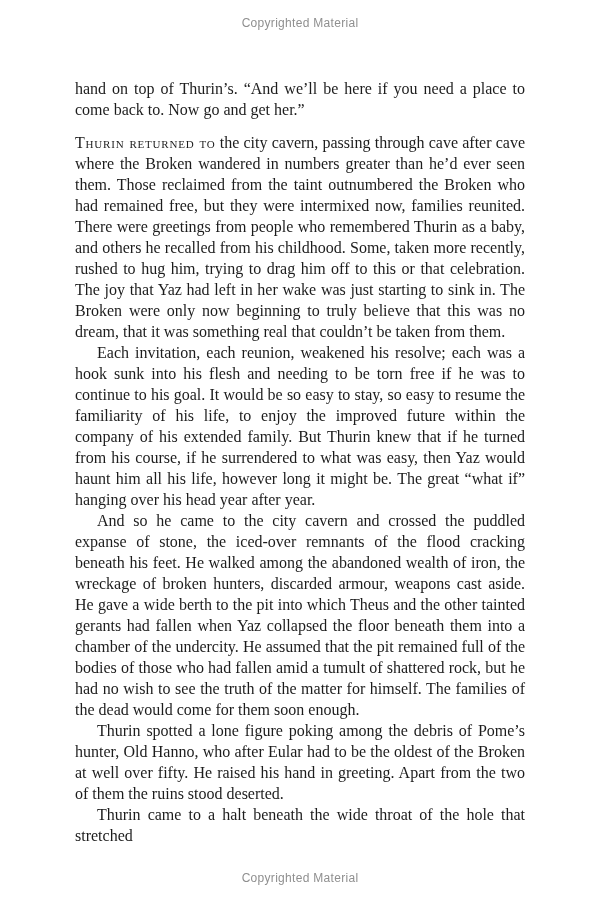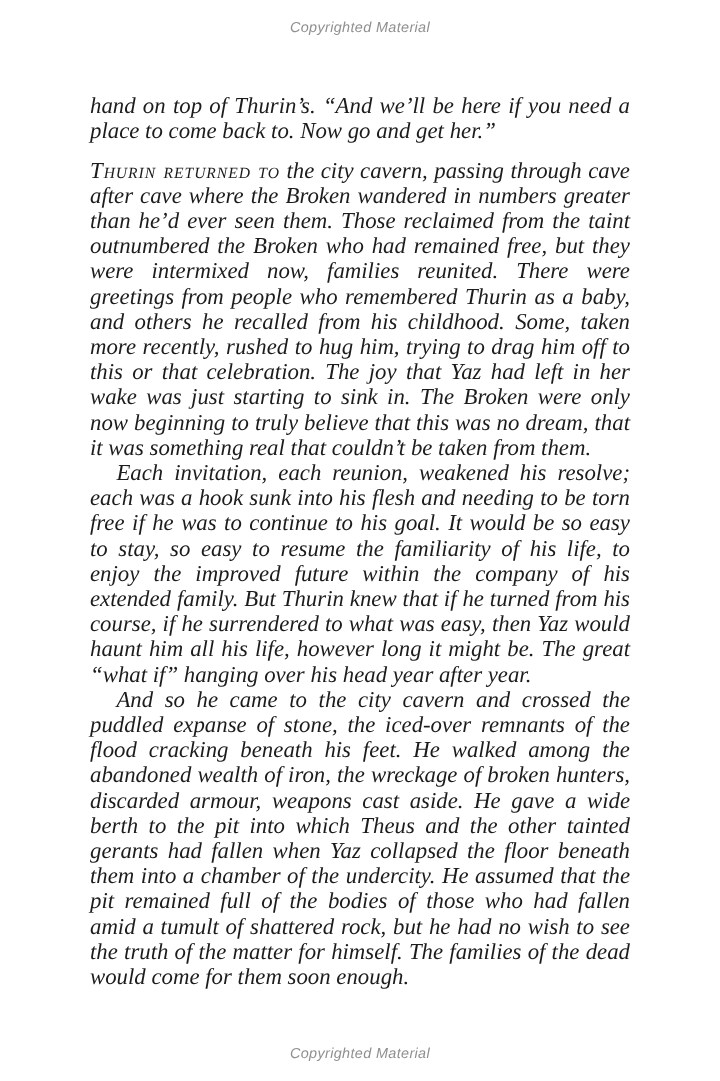--- a/index.html
+++ b/index.html
@@ -1,15 +1,15 @@
 <!DOCTYPE html>
 <html><head>
 <meta charset="utf-8">
 <style>
-  * { margin: 0; padding: 0; box-sizing: border-box; font-style: italic; }
+  * { margin: 0; padding: 0; box-sizing: border-box; }
   html, body { background: #ffffff; }
   .page {
     position: relative;
     width: 600px;
     height: 901px;
     margin: 0 auto;
     background: #ffffff;
     font-family: "Liberation Serif", serif;
     color: #1c1c1c;
     overflow: hidden;
@@ -42,21 +42,21 @@
   .running-header .diamond {
     font-size: 8px;
     vertical-align: 1px;
     margin: 0 6px 0 0;
   }
   .body-text {
     position: absolute;
     top: 78px;
     left: 75px;
     width: 450px;
-    font-size: 19px;
+    font-size: 16px;
     line-height: 21px;
     text-align: justify;
     color: #1c1c1c;
   }
   .body-text p {
     text-indent: 22px;
     margin: 0;
   }
   .body-text p.no-indent {
     text-indent: 0;
@@ -80,19 +80,21 @@
   <div class="body-text">
 
     <p class="no-indent">hand on top of Thurin’s. “And we’ll be here if you need a place to come back to. Now go and get her.”</p>
 
     <p class="no-indent section-start"><span class="smallcaps">Thurin returned to</span><span> the city cavern, passing through cave after cave where the Broken wandered in numbers greater than he’d ever seen them. Those reclaimed from the taint outnumbered the Broken who had remained free, but they were intermixed now, families reunited. There were greetings from people who remembered Thurin as a baby, and others he recalled from his childhood. Some, taken more recently, rushed to hug him, trying to drag him off to this or that celebration. The joy that Yaz had left in her wake was just starting to sink in. The Broken were only now beginning to truly believe that this was no dream, that it was something real that couldn’t be taken from them.</span></p>
 
     <p>Each invitation, each reunion, weakened his resolve; each was a hook sunk into his flesh and needing to be torn free if he was to continue to his goal. It would be so easy to stay, so easy to resume the familiarity of his life, to enjoy the improved future within the company of his extended family. But Thurin knew that if he turned from his course, if he surrendered to what was easy, then Yaz would haunt him all his life, however long it might be. The great “what if” hanging over his head year after year.</p>
 
     <p>And so he came to the city cavern and crossed the puddled expanse of stone, the iced-over remnants of the flood cracking beneath his feet. He walked among the abandoned wealth of iron, the wreckage of broken hunters, discarded armour, weapons cast aside. He gave a wide berth to the pit into which Theus and the other tainted gerants had fallen when Yaz collapsed the floor beneath them into a chamber of the undercity. He assumed that the pit remained full of the bodies of those who had fallen amid a tumult of shattered rock, but he had no wish to see the truth of the matter for himself. The families of the dead would come for them soon enough.</p>
 
+    <p>Thurin spotted a lone figure poking among the debris of Pome’s hunter, Old Hanno, who after Eular had to be the oldest of the Broken at well over fifty. He raised his hand in greeting. Apart from the two of them the ruins stood deserted.</p>
 
+    <p>Thurin came to a halt beneath the wide throat of the hole that stretched</p>
 
   </div>
 
   <div class="notice bottom">Copyrighted Material</div>
 
 </div>
 
 </body></html>

